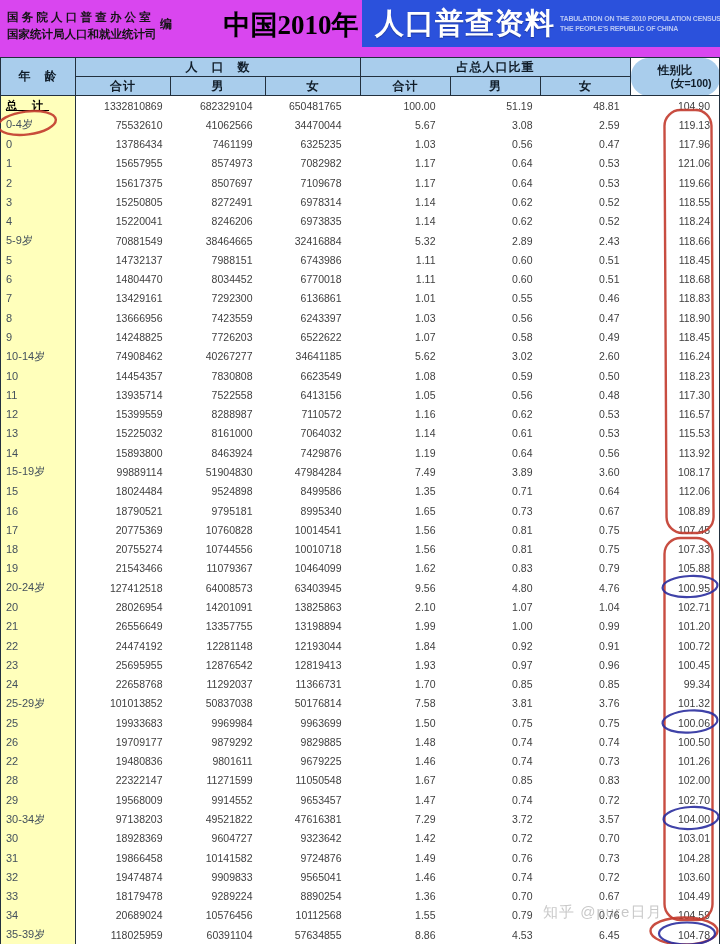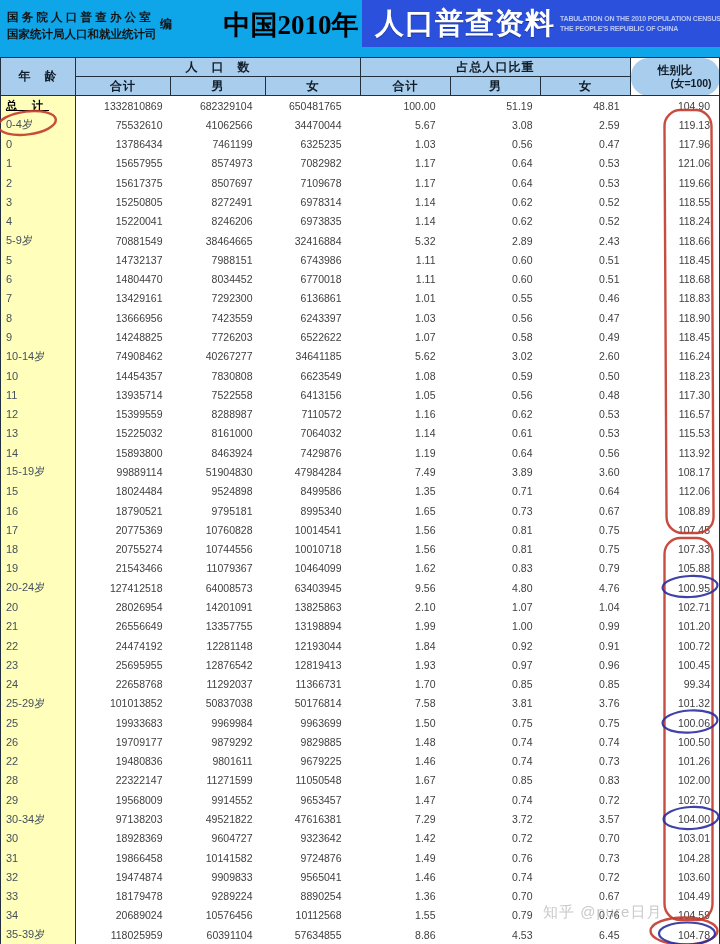--- a/index.html
+++ b/index.html
@@ -1,19 +1,19 @@
 <!DOCTYPE html>
 <html style="--banner-blue: #2b51dc; --header-bg: #a9cdec; --age-col-bg: #ffffbb; --annotation-red: #c23a2c; --annotation-blue: #2a2d9e; --watermark-gray: #9c9c9c;"><head>
 <meta charset="utf-8">
 <style>
   html,body{margin:0;padding:0;background:#e8e8e8;}
   .page{position:relative;width:720px;height:944px;background:#fff;overflow:hidden;
         font-family:"Liberation Sans","DejaVu Sans",sans-serif;}
   
-  .banner{position:absolute;left:0;top:0;width:720px;height:57px;background:#0ea5e9;}
+  .banner{position:absolute;left:0;top:0;width:720px;height:57px;background:#d946ef;}
   .agency{position:absolute;left:7px;top:9px;width:152px;font-weight:bold;
           font-size:11.5px;line-height:16.5px;color:#141414;white-space:nowrap;}
   .agency .l1{letter-spacing:3.2px;}
   .bian{position:absolute;left:160px;top:16px;font-size:12px;font-weight:bold;color:#141414;}
   .title-cn{position:absolute;left:219px;top:3px;width:144px;height:44px;line-height:44px;
             text-align:center;font-family:"Liberation Serif","DejaVu Serif",serif;
             font-weight:bold;font-size:27px;color:#000;white-space:nowrap;}
   .blue-panel{position:absolute;left:362px;top:0;width:358px;height:47px;
               background:var(--banner-blue,#2b51dc);display:flex;align-items:center;overflow:hidden;}
   .title-cn2{font-family:"Liberation Serif","DejaVu Serif",serif;font-weight:bold;color:#fff;

